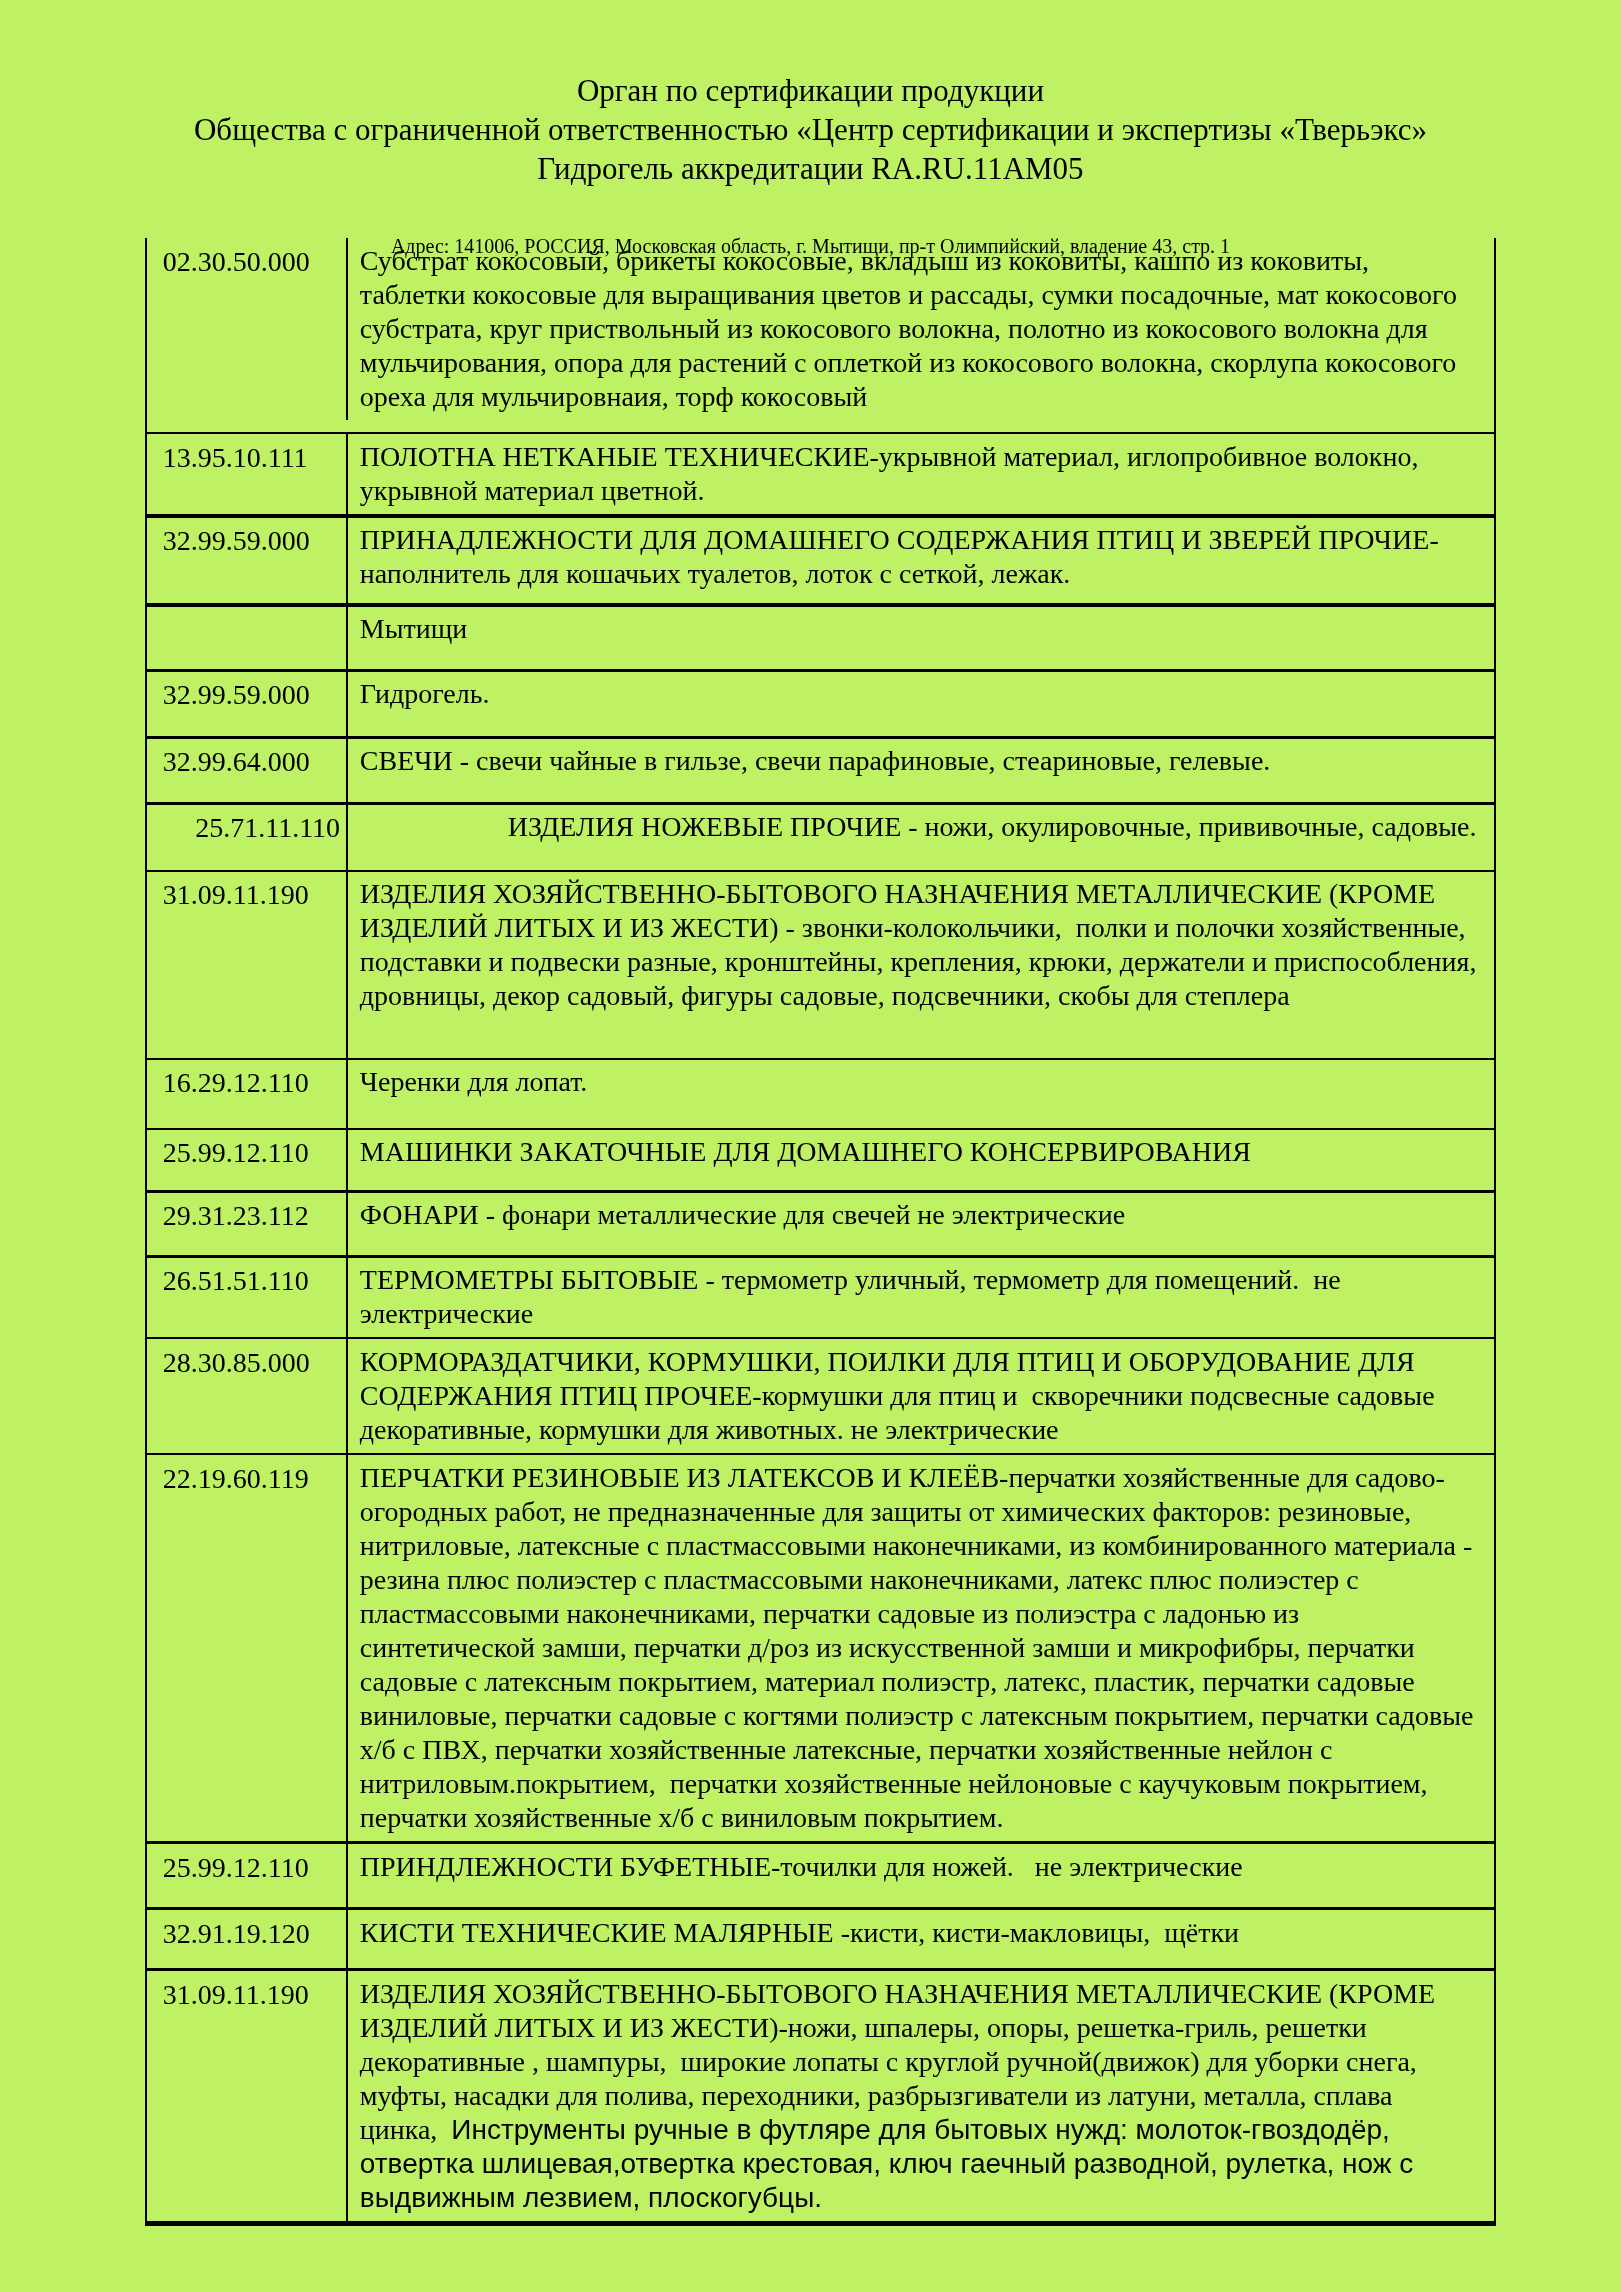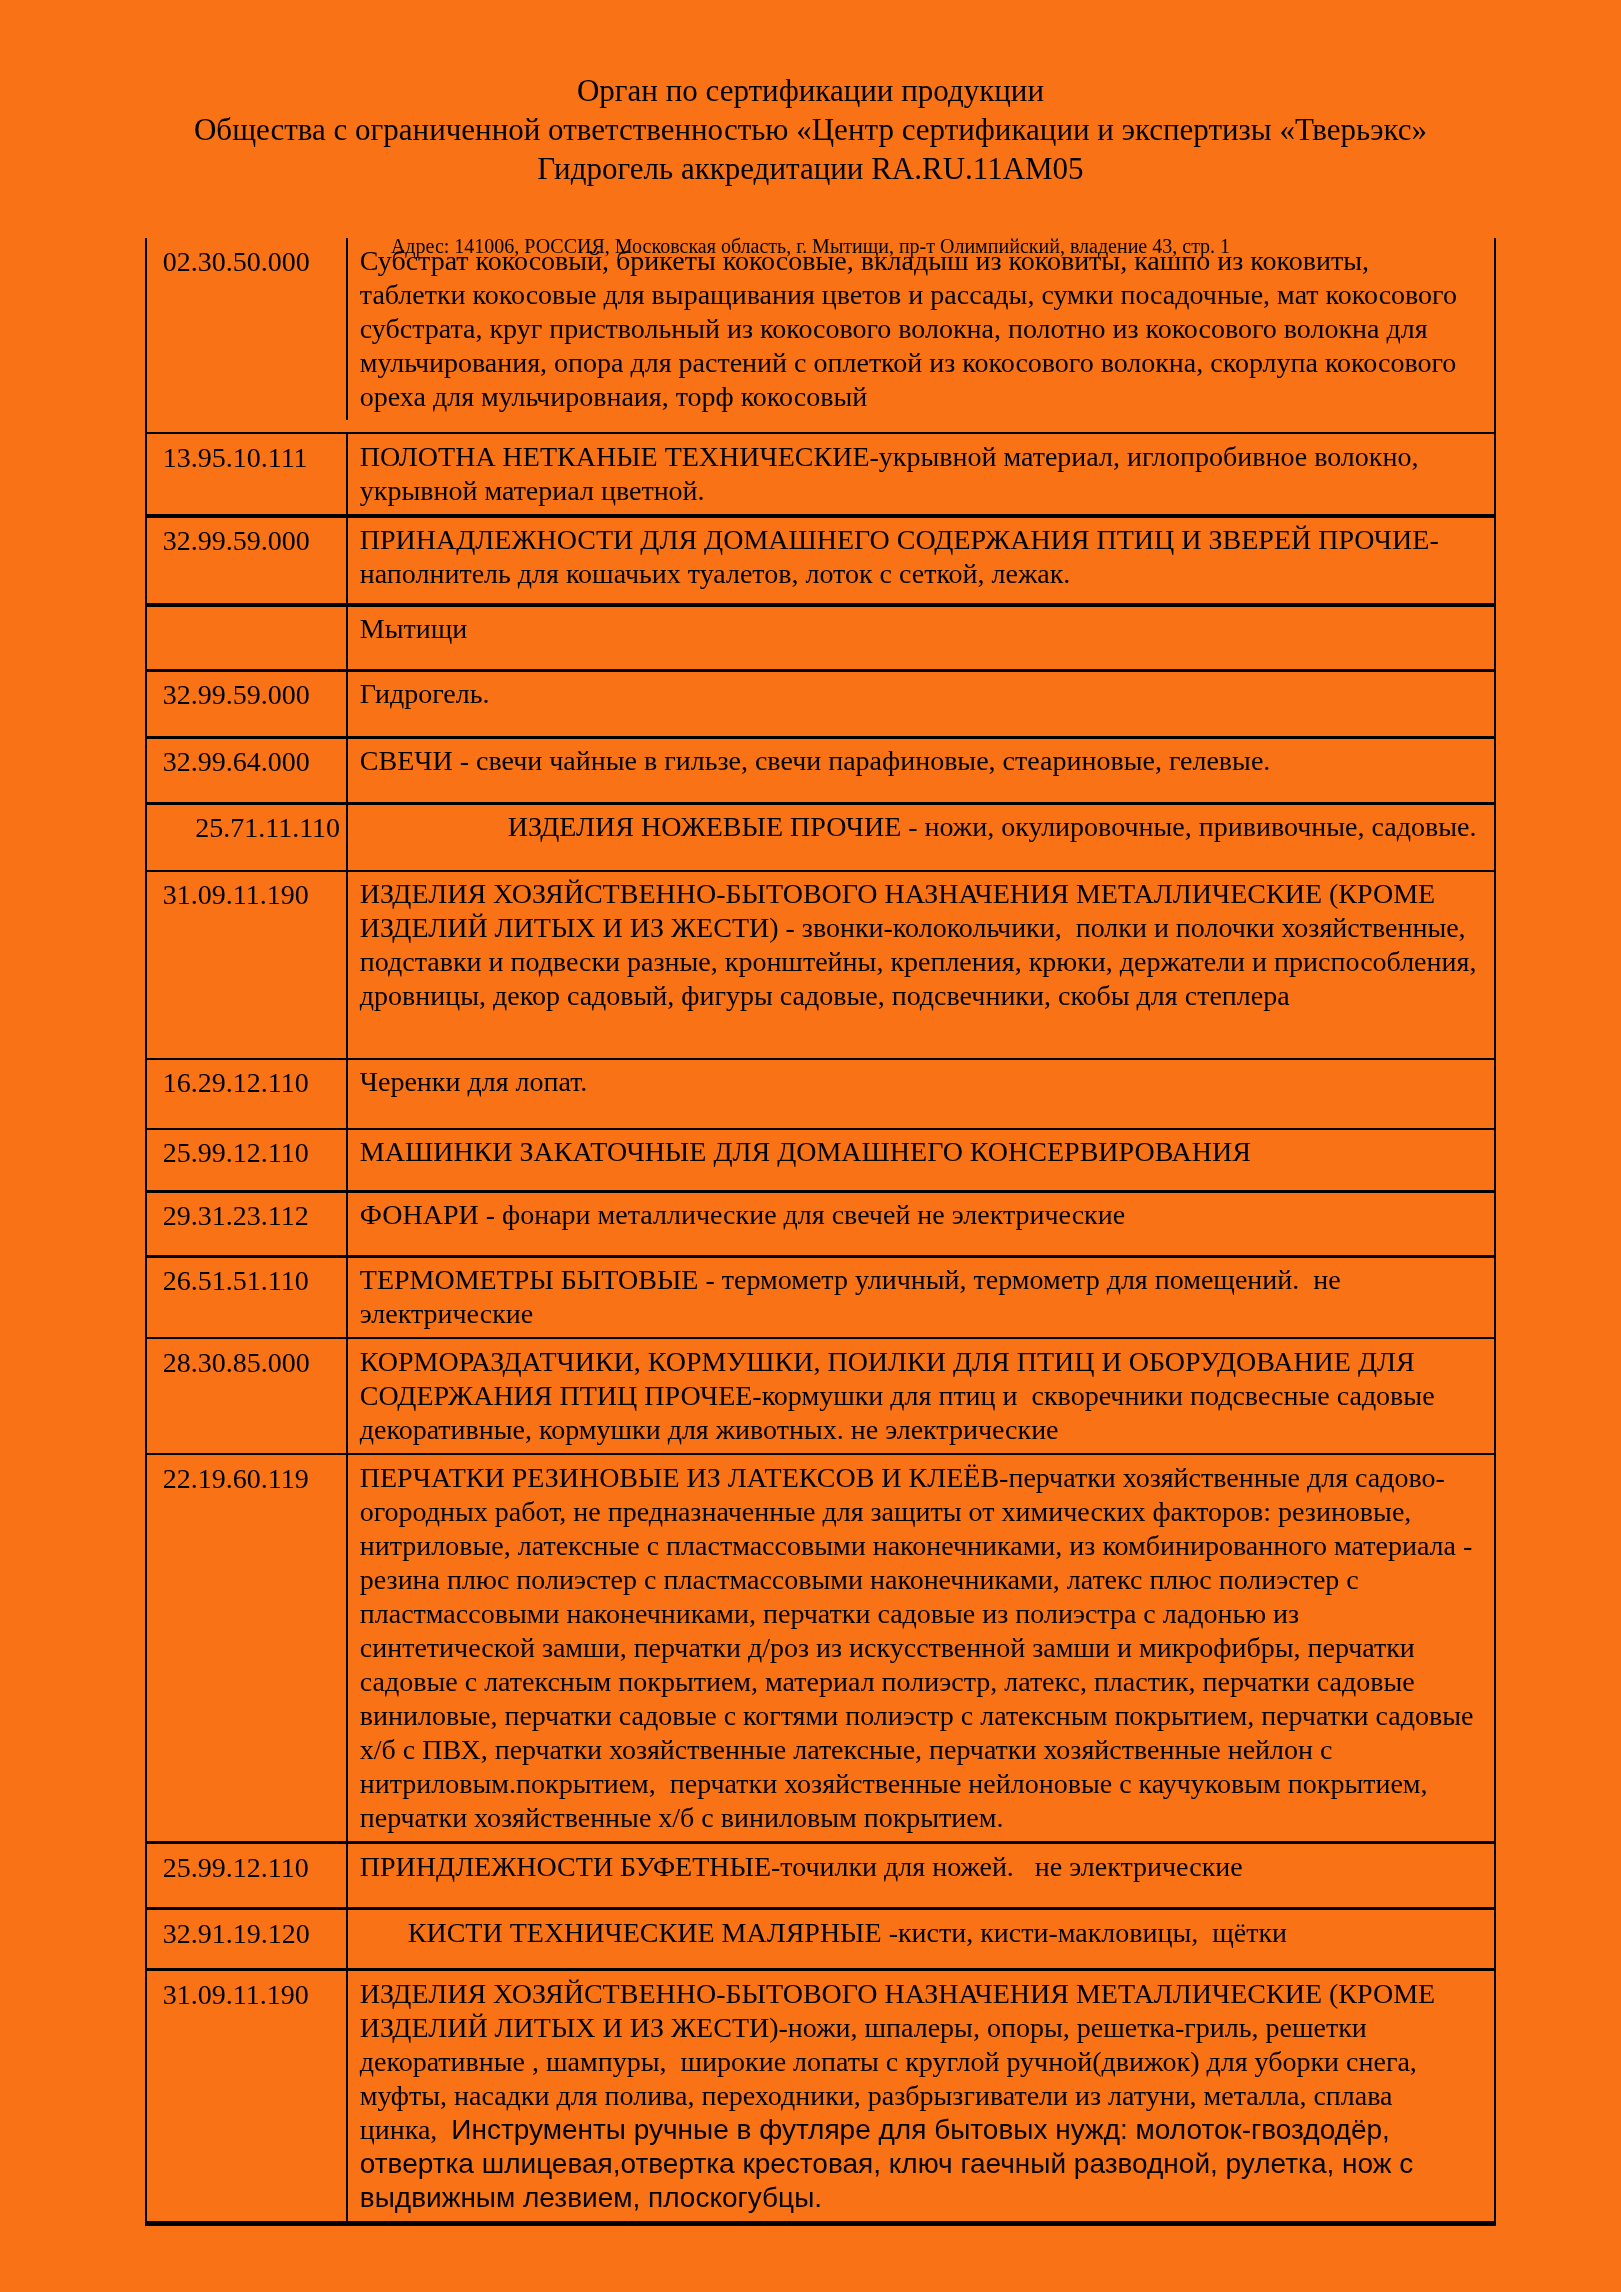--- a/index.html
+++ b/index.html
@@ -1,19 +1,19 @@
 <!DOCTYPE html>
 <html><head>
 <meta charset="utf-8">
 <style>
   html,body { margin:0; padding:0; background:#ffffff; }
   .page {
     position:relative;
     width:1621px; height:2293px;
-    background:#f97316;
+    background:#bef264;
     color:#000000;
     font-family:"Liberation Serif","DejaVu Serif",serif;
     overflow:hidden;
   }
   .header { text-align:center; padding-top:71px; }
   .h-line { font-size:31px; line-height:39px; white-space:nowrap; }
   .h-address { font-size:20px; line-height:29px; white-space:nowrap;margin-top:44px; }
 
   .table {
     position:absolute; left:145px; top:238px;
@@ -109,21 +109,21 @@
         <div class="desc-cell"><span>КОРМОРАЗДАТЧИКИ, КОРМУШКИ, ПОИЛКИ ДЛЯ ПТИЦ И ОБОРУДОВАНИЕ ДЛЯ СОДЕРЖАНИЯ ПТИЦ ПРОЧЕЕ-кормушки для птиц и  скворечники подсвесные садовые декоративные, кормушки для животных. не электрические</span><span class="sans"></span></div>
       </div>
       <div class="row" style="min-height: 370px; border-top-width: 2.9px;">
         <div class="code-cell">22.19.60.119</div>
         <div class="desc-cell"><span>ПЕРЧАТКИ РЕЗИНОВЫЕ ИЗ ЛАТЕКСОВ И КЛЕЁВ-перчатки хозяйственные для садово-огородных работ, не предназначенные для защиты от химических факторов: резиновые, нитриловые, латексные с пластмассовыми наконечниками, из комбинированного материала - резина плюс полиэстер с пластмассовыми наконечниками, латекс плюс полиэстер с пластмассовыми наконечниками, перчатки садовые из полиэстра с ладонью из синтетической замши, перчатки д/роз из искусственной замши и микрофибры, перчатки садовые с латексным покрытием, материал полиэстр, латекс, пластик, перчатки садовые виниловые, перчатки садовые с когтями полиэстр с латексным покрытием, перчатки садовые х/б с ПВХ, перчатки хозяйственные латексные, перчатки хозяйственные нейлон с нитриловым.покрытием,  перчатки хозяйственные нейлоновые с каучуковым покрытием, перчатки хозяйственные х/б с виниловым покрытием.</span><span class="sans"></span></div>
       </div>
       <div class="row" style="min-height: 66px; border-top-width: 3.9px;">
         <div class="code-cell">25.99.12.110</div>
         <div class="desc-cell"><span>ПРИНДЛЕЖНОСТИ БУФЕТНЫЕ-точилки для ножей.   не электрические</span><span class="sans"></span></div>
       </div>
-      <div class="row" style="min-height: 61px; border-top-width: 3.9px; gap: 48px;">
+      <div class="row" style="min-height: 61px; border-top-width: 3.9px;">
         <div class="code-cell">32.91.19.120</div>
         <div class="desc-cell"><span>КИСТИ ТЕХНИЧЕСКИЕ МАЛЯРНЫЕ -кисти, кисти-макловицы,  щётки</span><span class="sans"></span></div>
       </div>
       <div class="row" style="min-height: 242px; border-top-width: 3.9px;">
         <div class="code-cell">31.09.11.190</div>
         <div class="desc-cell"><span>ИЗДЕЛИЯ ХОЗЯЙСТВЕННО-БЫТОВОГО НАЗНАЧЕНИЯ МЕТАЛЛИЧЕСКИЕ (КРОМЕ ИЗДЕЛИЙ ЛИТЫХ И ИЗ ЖЕСТИ)-ножи, шпалеры, опоры, решетка-гриль, решетки декоративные , шампуры,  широкие лопаты с круглой ручной(движок) для уборки снега, муфты, насадки для полива, переходники, разбрызгиватели из латуни, металла, сплава цинка,  </span><span class="sans">Инструменты ручные в футляре для бытовых нужд: молоток-гвоздодёр, отвертка шлицевая,отвертка крестовая, ключ гаечный разводной, рулетка, нож с выдвижным лезвием, плоскогубцы.</span></div>
       </div>
     </div>
 </div>
 

